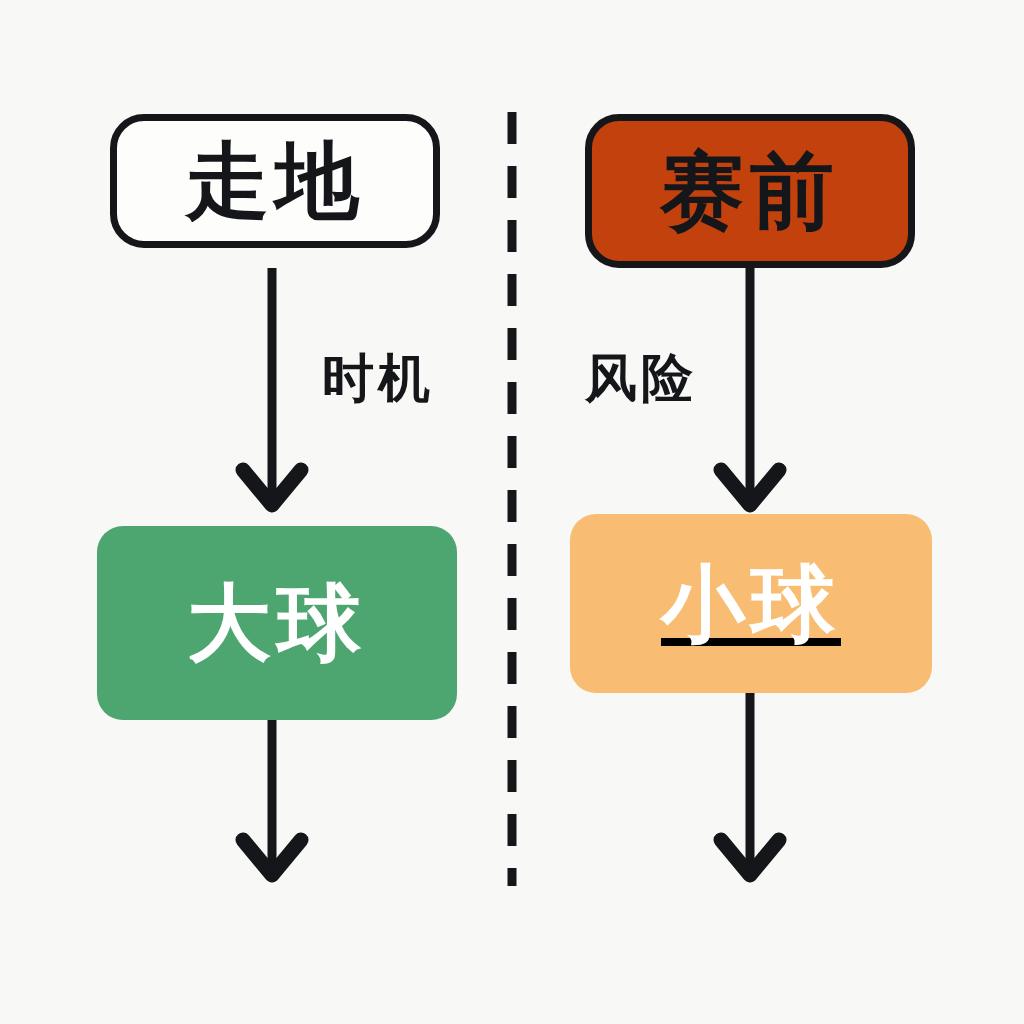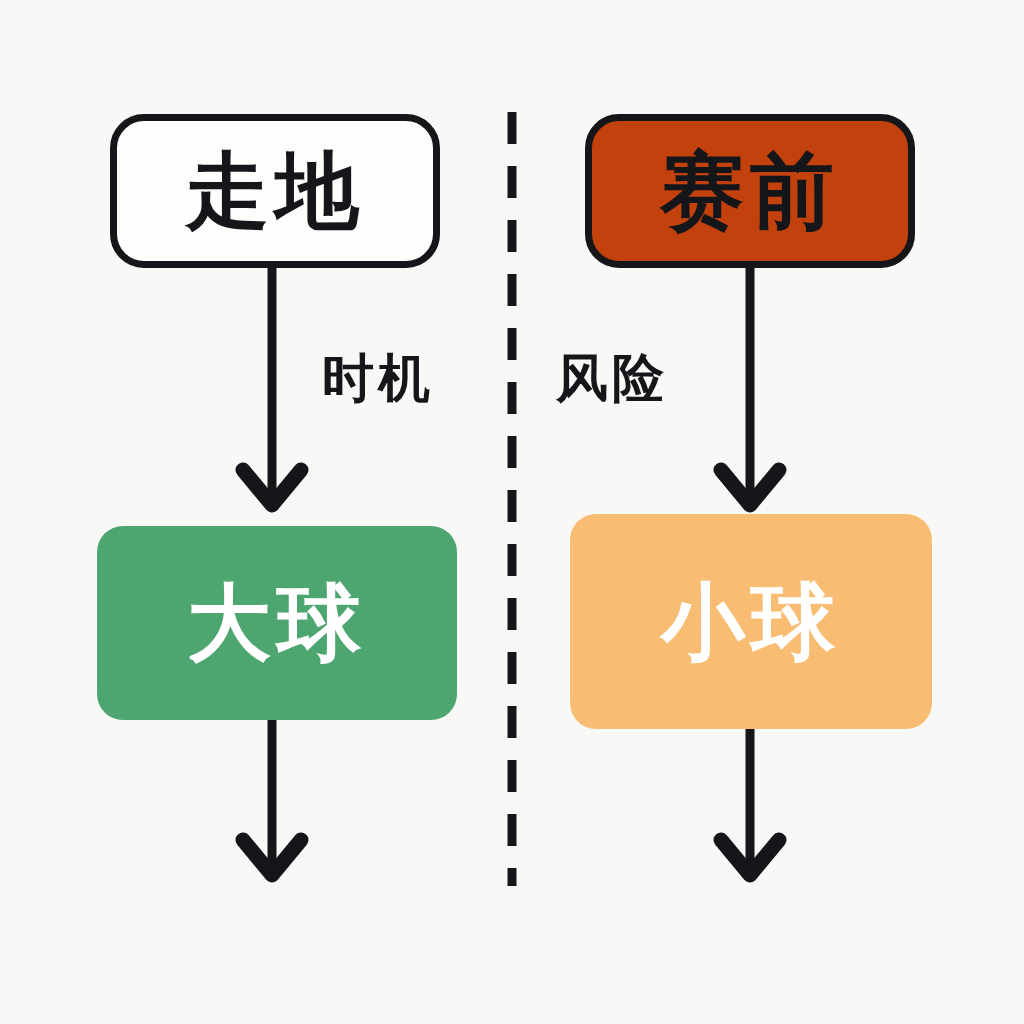--- a/index.html
+++ b/index.html
@@ -54,38 +54,38 @@
     border-radius: 26px;
   }
   .node-filled .node-label {
     color: #ffffff;
     font-size: 84px;
     font-weight: 700;
     letter-spacing: 6px;
     line-height: 1;
   }
   
-  #node-live     { left: 110px; top: 114px; width: 330px; height: 154px; }
+  #node-live     { left: 110px; top: 114px; width: 330px; height: 134px; }
   #node-prematch { left: 585px; top: 114px; width: 330px; height: 154px; }
   #node-over     { left: 97px;  top: 526px; width: 360px; height: 194px; }
-  #node-under    { left: 570px; top: 514px; width: 362px; height: 215px; }
+  #node-under    { left: 570px; top: 514px; width: 362px; height: 179px; text-decoration: underline; }
 
   
   .edge-label {
     position: absolute;
     color: #15161a;
     font-size: 52px;
     font-weight: 700;
     letter-spacing: 4px;
     line-height: 1;
     white-space: nowrap;
     user-select: none;
   }
   #edge-label-timing { left: 302px; top: 352px; margin-left: 20px; }
-  #edge-label-risk   { left: 556px; top: 352px; text-align: center; }
+  #edge-label-risk   { left: 585px; top: 352px; text-align: center; }
 </style>
 </head>
 <body>
 
 <div class="canvas" style="background: rgb(248, 248, 246);">
 
   <svg class="svg-layer" viewBox="0 0 1024 1024">
 
     <line x1="512" y1="112" x2="512" y2="886" stroke="#15161a" stroke-width="9" stroke-linecap="butt" stroke-dasharray="32 22"></line>
 

